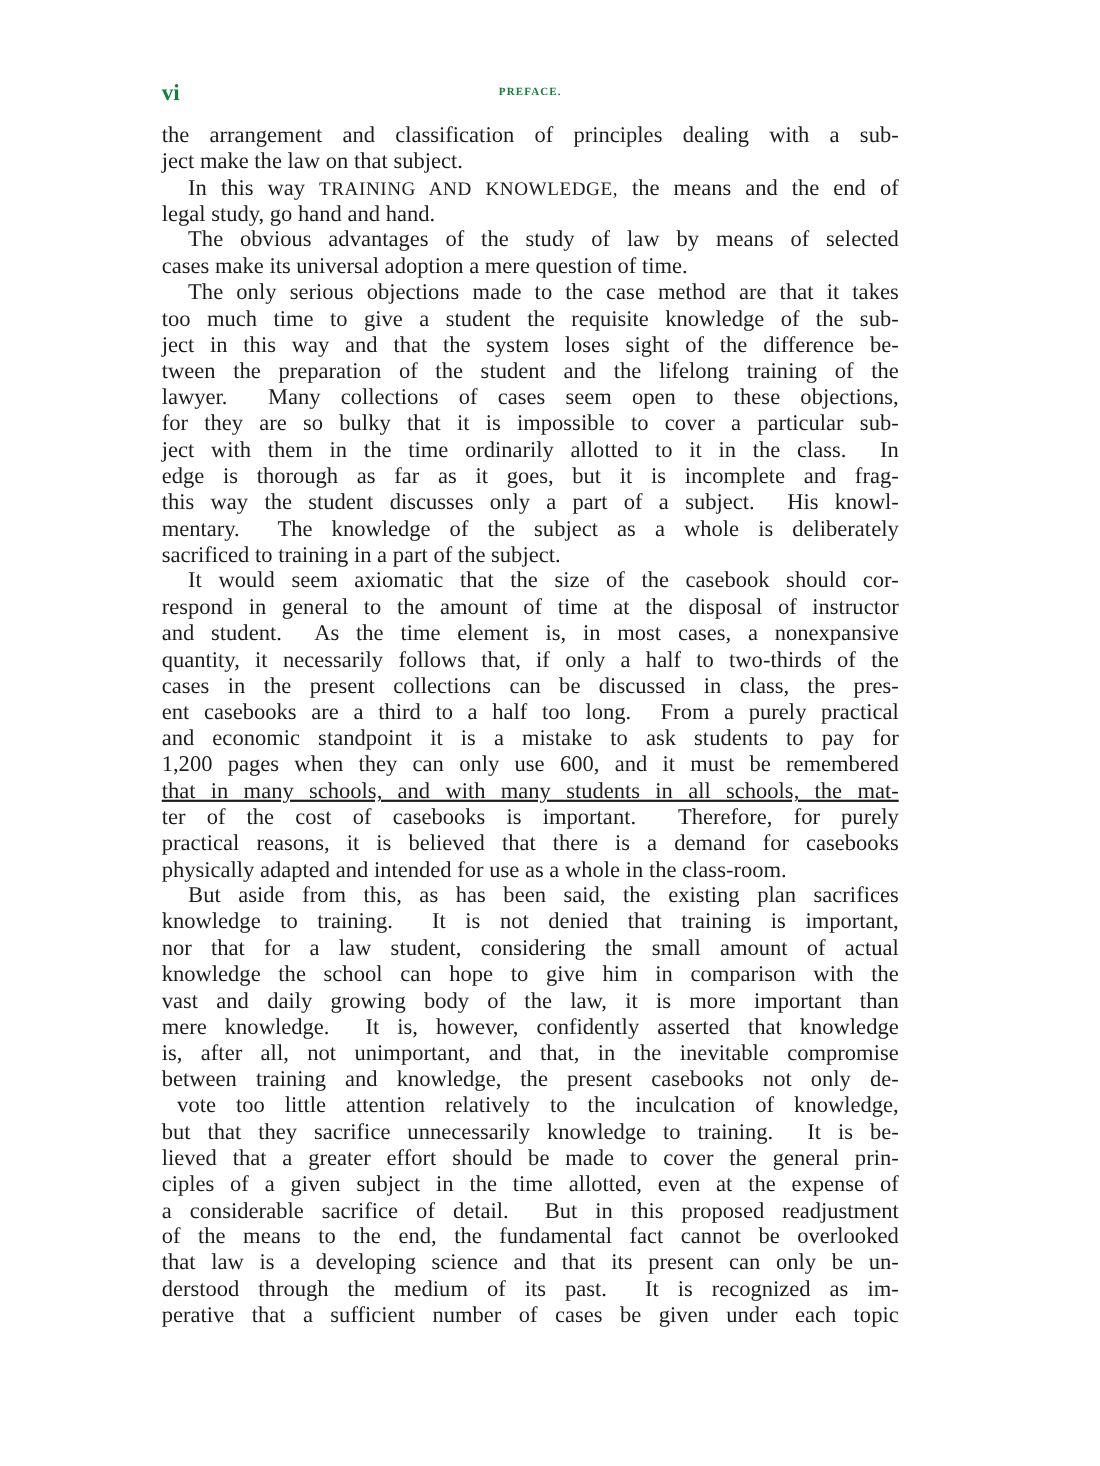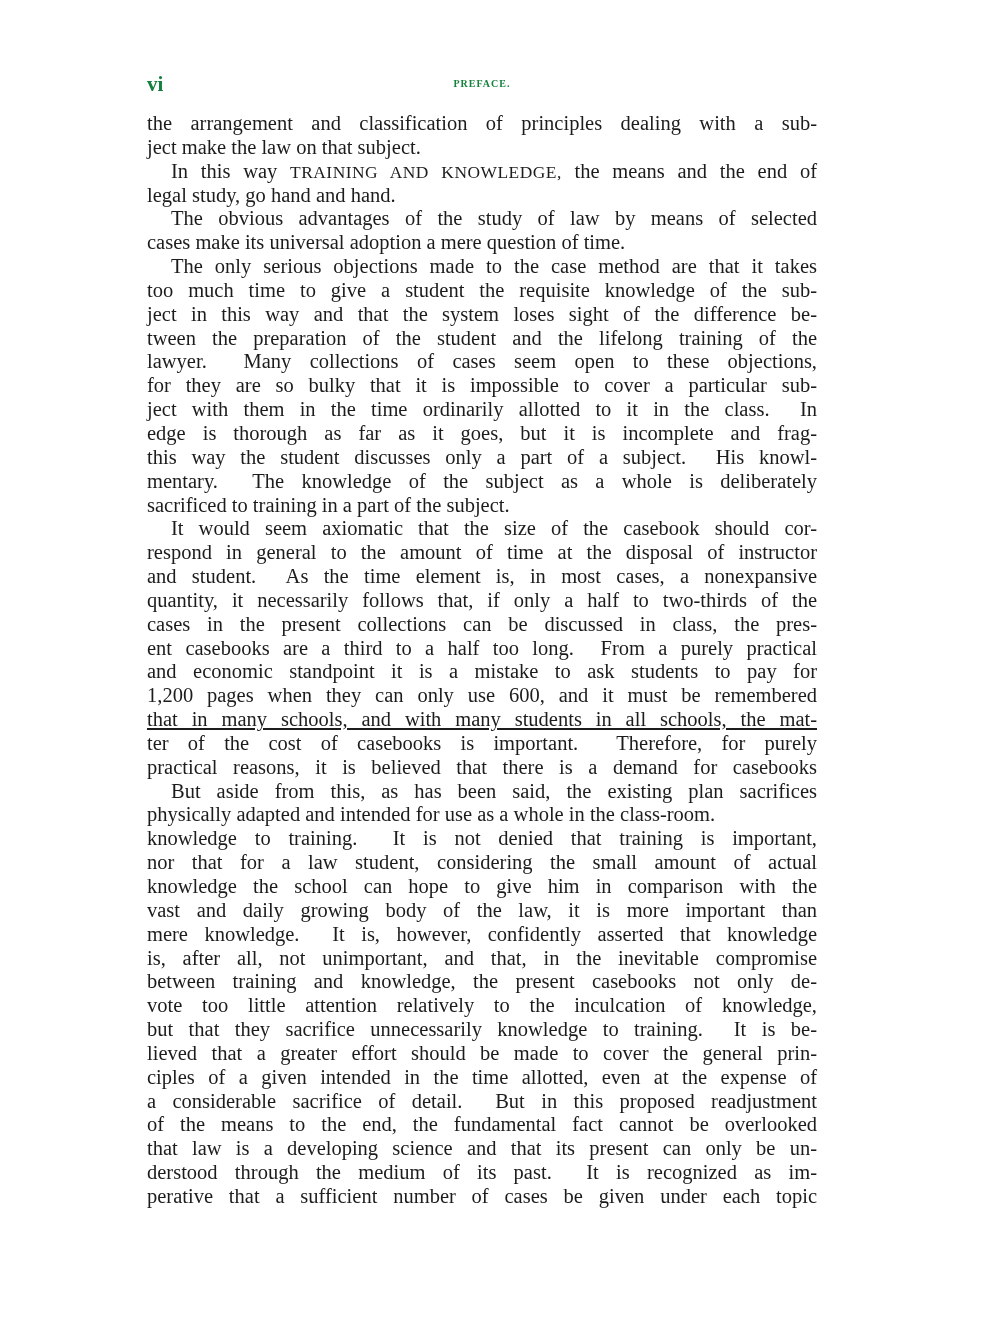--- a/index.html
+++ b/index.html
@@ -64,32 +64,32 @@
       <div class="line" style="white-space: nowrap;"><span style="white-space: pre;">respond in general to the amount of time at the disposal of instructor</span></div>
       <div class="line" style="white-space: nowrap;"><span style="white-space: pre;">and student.  As the time element is, in most cases, a nonexpansive</span></div>
       <div class="line" style="white-space: nowrap;"><span style="white-space: pre;">quantity, it necessarily follows that, if only a half to two-thirds of the</span></div>
       <div class="line" style="white-space: nowrap;"><span style="white-space: pre;">cases in the present collections can be discussed in class, the pres-</span></div>
       <div class="line" style="white-space: nowrap;"><span style="white-space: pre;">ent casebooks are a third to a half too long.  From a purely practical</span></div>
       <div class="line" style="white-space: nowrap;"><span style="white-space: pre;">and economic standpoint it is a mistake to ask students to pay for</span></div>
       <div class="line" style="white-space: nowrap;"><span style="white-space: pre;">1,200 pages when they can only use 600, and it must be remembered</span></div>
       <div class="line" style="white-space: nowrap; text-decoration: underline;"><span style="white-space: pre;">that in many schools, and with many students in all schools, the mat-</span></div>
       <div class="line" style="white-space: nowrap;"><span style="white-space: pre;">ter of the cost of casebooks is important.  Therefore, for purely</span></div>
       <div class="line" style="white-space: nowrap;"><span style="white-space: pre;">practical reasons, it is believed that there is a demand for casebooks</span></div>
+      <div class="line last"><span style="white-space: pre;">physically adapted and intended for use as a whole in the class-room.</span></div>
       <div class="line indent" style="white-space: nowrap;"><span style="white-space: pre;">But aside from this, as has been said, the existing plan sacrifices</span></div>
-      <div class="line last"><span style="white-space: pre;">physically adapted and intended for use as a whole in the class-room.</span></div>
       <div class="line" style="white-space: nowrap;"><span style="white-space: pre;">knowledge to training.  It is not denied that training is important,</span></div>
       <div class="line" style="white-space: nowrap;"><span style="white-space: pre;">nor that for a law student, considering the small amount of actual</span></div>
       <div class="line" style="white-space: nowrap;"><span style="white-space: pre;">knowledge the school can hope to give him in comparison with the</span></div>
       <div class="line" style="white-space: nowrap;"><span style="white-space: pre;">vast and daily growing body of the law, it is more important than</span></div>
       <div class="line" style="white-space: nowrap;"><span style="white-space: pre;">mere knowledge.  It is, however, confidently asserted that knowledge</span></div>
       <div class="line" style="white-space: nowrap;"><span style="white-space: pre;">is, after all, not unimportant, and that, in the inevitable compromise</span></div>
       <div class="line" style="white-space: nowrap;"><span style="white-space: pre;">between training and knowledge, the present casebooks not only de-</span></div>
-      <div class="line" style="white-space: nowrap;"><span style="white-space: pre;">vote too little attention relatively to the inculcation of knowledge,</span></div>
+      <div class="line" style="white-space: nowrap;"><span style="white-space: pre; margin-left: 14px;">vote too little attention relatively to the inculcation of knowledge,</span></div>
       <div class="line" style="white-space: nowrap;"><span style="white-space: pre;">but that they sacrifice unnecessarily knowledge to training.  It is be-</span></div>
       <div class="line" style="white-space: nowrap;"><span style="white-space: pre;">lieved that a greater effort should be made to cover the general prin-</span></div>
-      <div class="line" style="white-space: nowrap;"><span style="white-space: pre;">ciples of a given intended in the time allotted, even at the expense of</span></div>
+      <div class="line" style="white-space: nowrap;"><span style="white-space: pre;">ciples of a given subject in the time allotted, even at the expense of</span></div>
       <div class="line" style="white-space: nowrap;"><span style="white-space: pre;">a considerable sacrifice of detail.  But in this proposed readjustment</span></div>
       <div class="line" style="white-space: nowrap;"><span style="white-space: pre;">of the means to the end, the fundamental fact cannot be overlooked</span></div>
       <div class="line" style="white-space: nowrap;"><span style="white-space: pre;">that law is a developing science and that its present can only be un-</span></div>
       <div class="line" style="white-space: nowrap;"><span style="white-space: pre;">derstood through the medium of its past.  It is recognized as im-</span></div>
       <div class="line" style="white-space: nowrap;"><span style="white-space: pre;">perative that a sufficient number of cases be given under each topic</span></div>
     </div>
 </div>
 
 </body></html>

